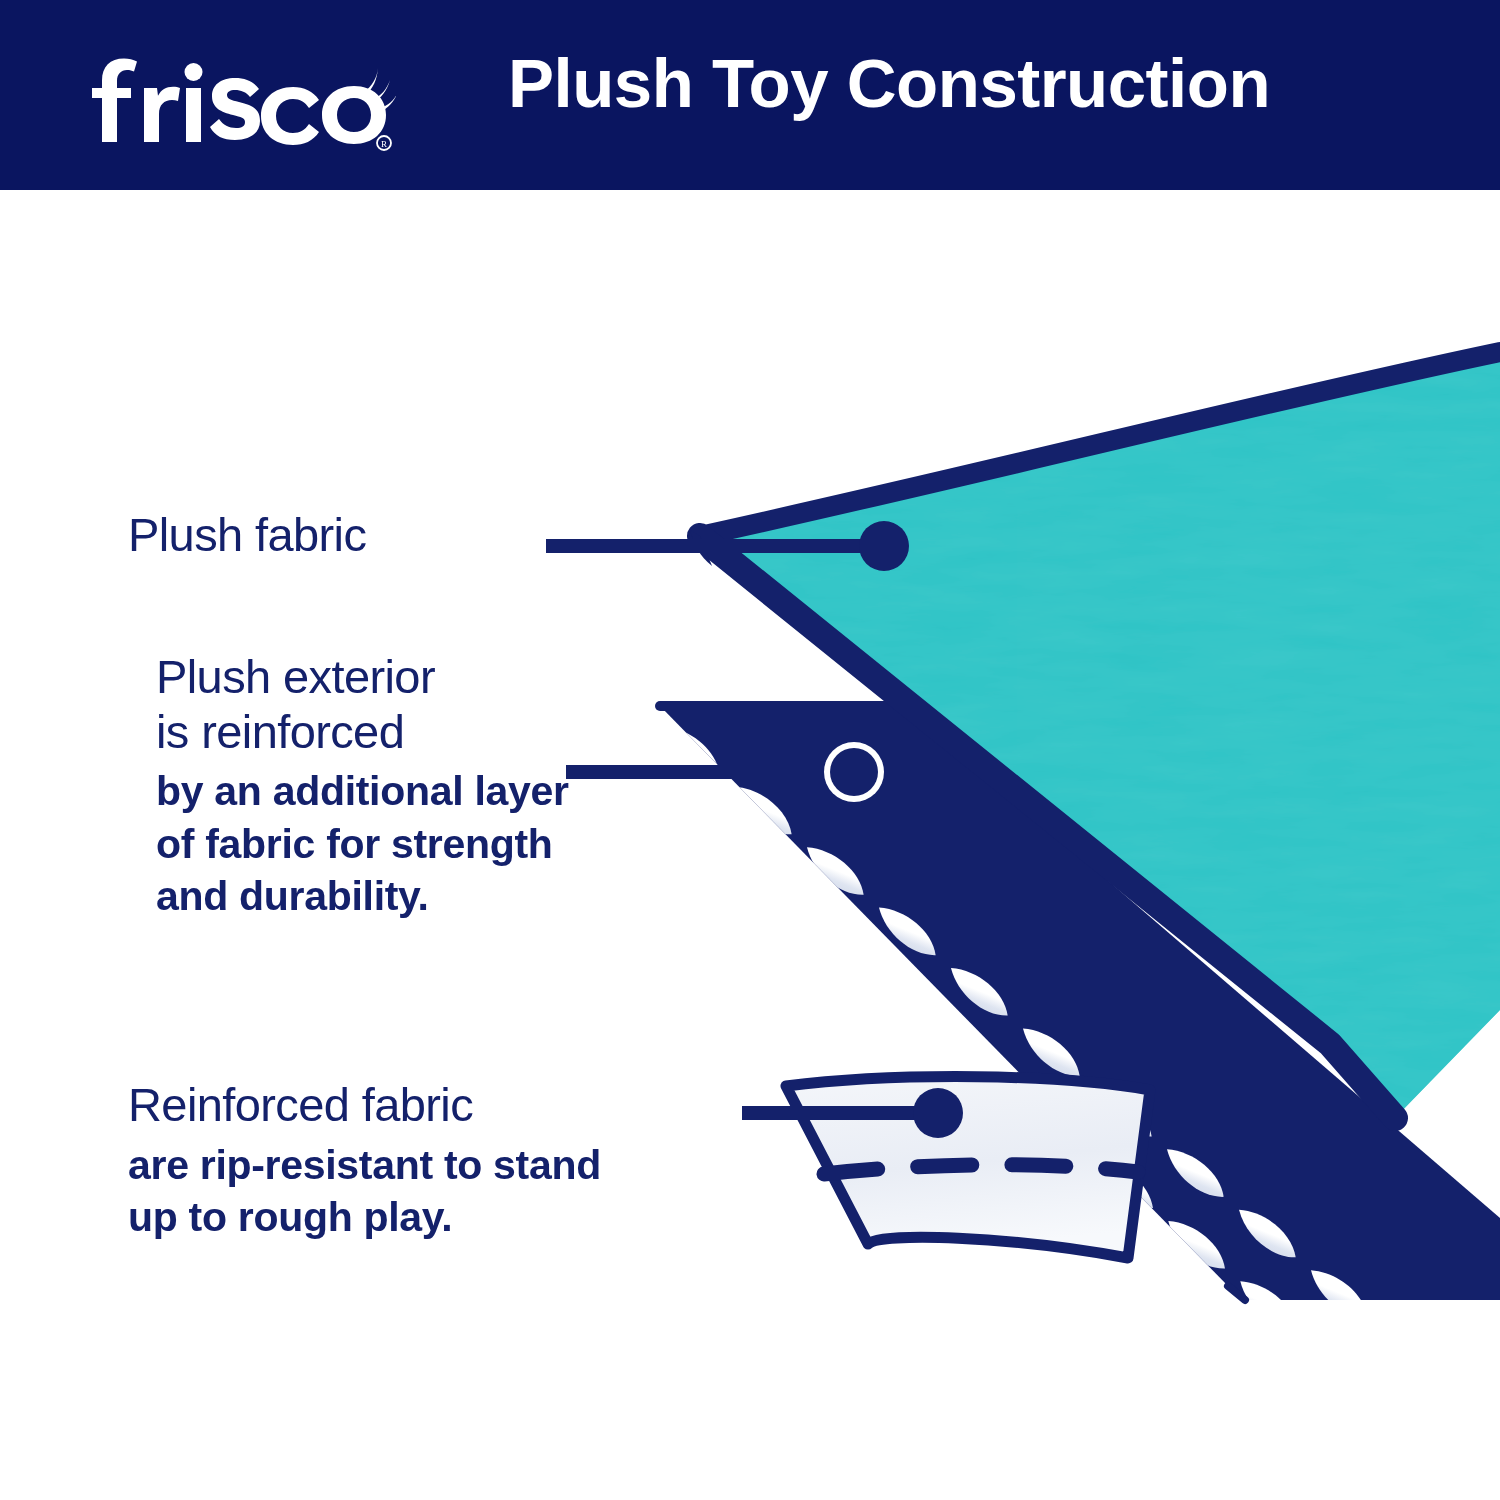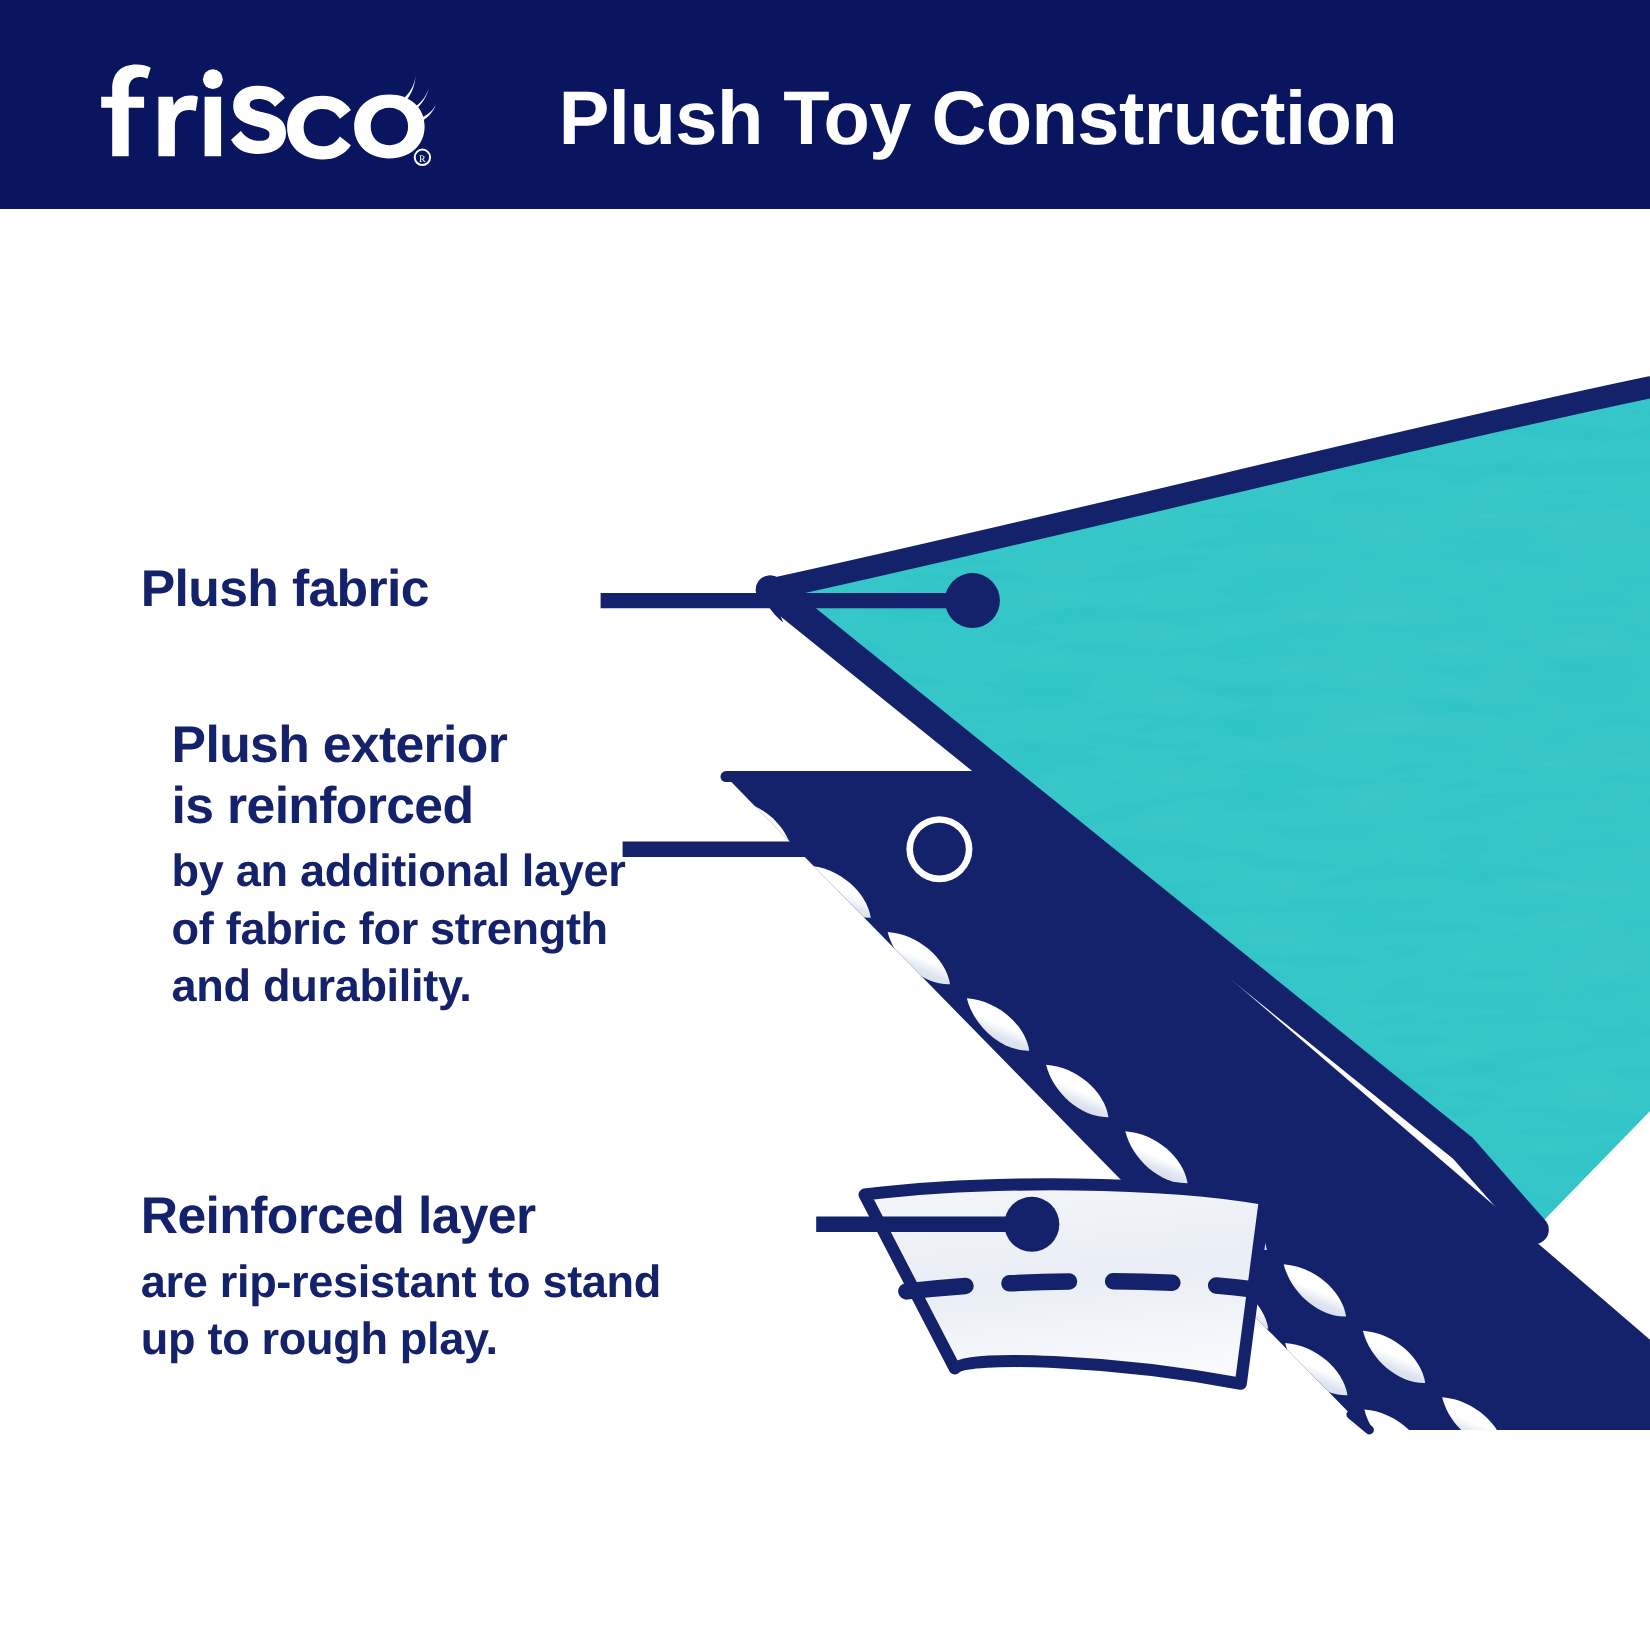--- a/index.html
+++ b/index.html
@@ -29,41 +29,41 @@
   #brand-logo {
     position: absolute;
     left: 76px;
     top: 44px;
     width: 320px;
     height: 110px;
   }
   #header-title {
     position: absolute;
     left: 508px;
-    top: 52px;
+    top: 28px;
     width: 900px;
     height: 110px;
     display: flex;
     align-items: center;
     color: #ffffff;
     font-size: 69px;
     font-weight: bold;
     letter-spacing: -0.5px;
     white-space: nowrap;
   }
 
   
   .callout {
     position: absolute;
     left: 128px;
     color: #14216b;
   }
   .callout .head {
     font-size: 47px;
-    font-weight: bold;
+    font-weight: normal;
     line-height: 1.16;
     letter-spacing: -0.6px;
     white-space: pre-line;
   }
   .callout .body {
     font-size: 41px;
     font-weight: bold;
     line-height: 1.28;
     letter-spacing: -0.3px;
     white-space: pre-line;
@@ -353,18 +353,18 @@
 
   <div class="callout" id="callout-2">
     <div class="head">Plush exterior
 is reinforced</div>
     <div class="body">by an additional layer
 of fabric for strength
 and durability.</div>
   </div>
 
   <div class="callout" id="callout-3">
-    <div class="head">Reinforced layer</div>
+    <div class="head">Reinforced fabric</div>
     <div class="body">are rip-resistant to stand
 up to rough play.</div>
   </div>
 
 </div>
 
 </body></html>

